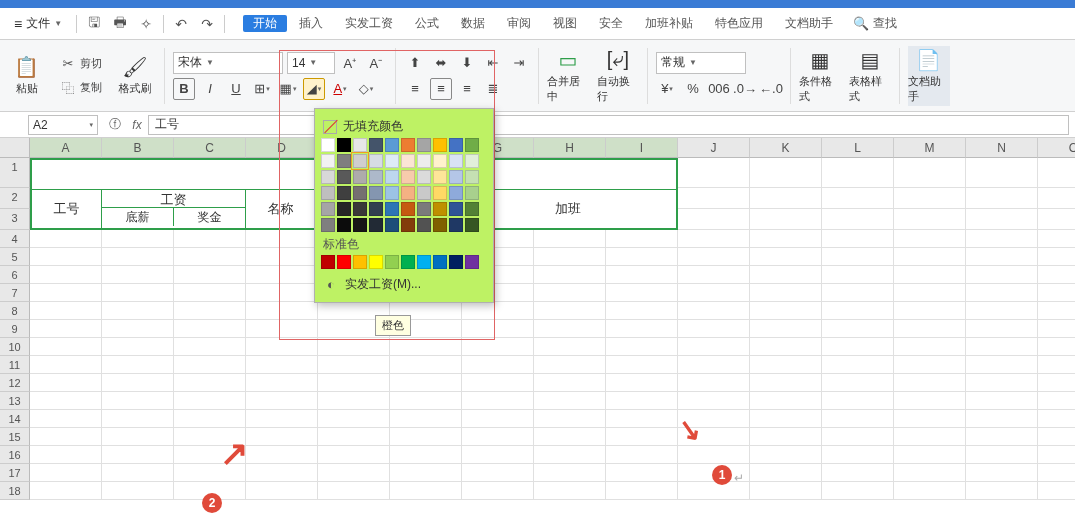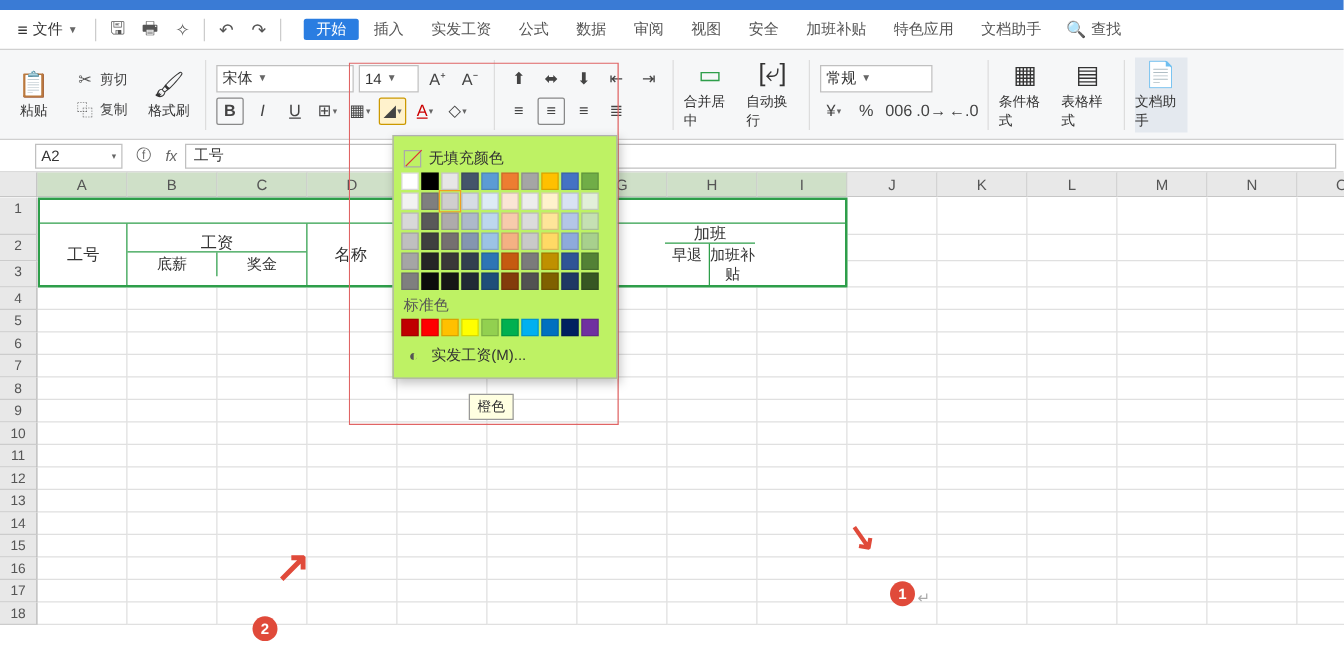--- a/index.html
+++ b/index.html
@@ -609,24 +609,20 @@
         <span>工资</span>
         <div class="sub">
           <div>底薪</div>
           <div>奖金</div>
         </div>
       </div>
       <div class="hc" style="width:70px">名称</div>
       <div class="hc" style="width:216px;visibility:hidden"></div>
       <div class="hc" style="width:72px">
         <span>加班</span>
-        <div class="sub">
-          <div style="flex:0 0 50%;white-space:nowrap;overflow:visible;">早退</div>
-          <div>加班补贴</div>
-        </div>
       </div>
     </div>
   </div>
 
   <div class="badge b1">1</div>
   <div class="dot">↵</div>
   <div class="badge b2">2</div>
 </div>
 
 <div class="popup-border"></div>

